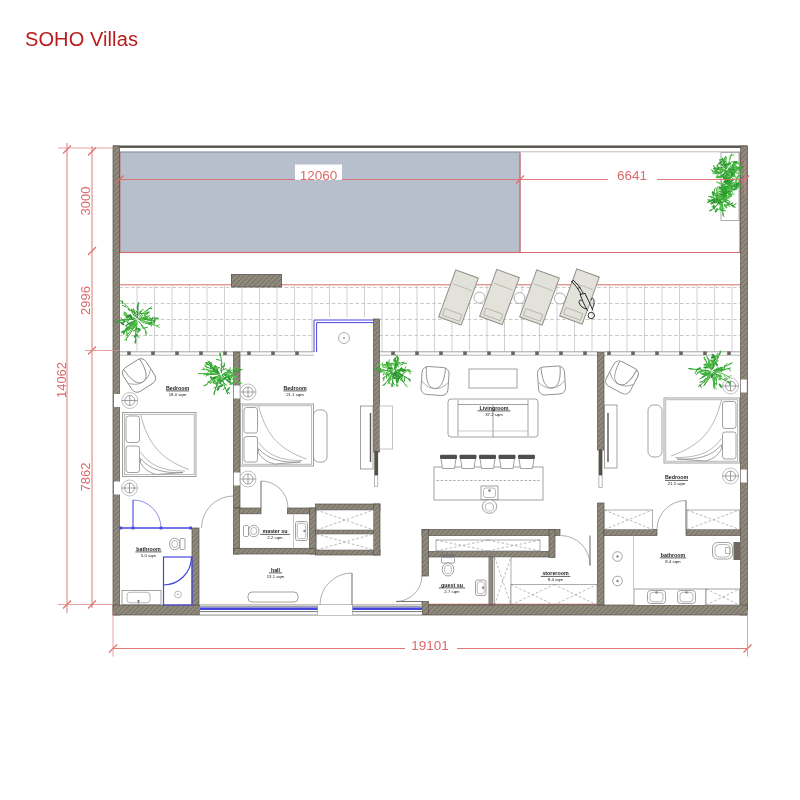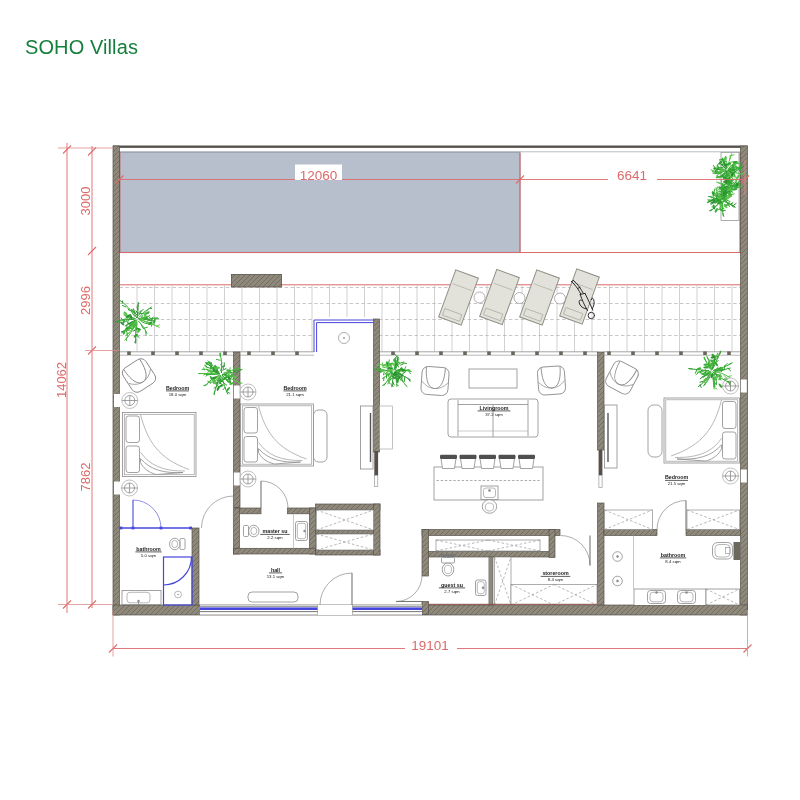--- a/index.html
+++ b/index.html
@@ -1,20 +1,20 @@
 <!DOCTYPE html>
 <html><head>
 <meta charset="utf-8">
 <style>
 html,body{margin:0;padding:0;background:#ffffff;width:800px;height:800px;overflow:hidden;font-family:"Liberation Sans",sans-serif;}
 </style>
 </head>
 <body>
 
-<div style="position:absolute;left:25px;top:36px;font-size:20px;color:#15803d;letter-spacing:0.1px;">SOHO Villas</div>
+<div style="position:absolute;left:25px;top:28px;font-size:20px;color:#b91c1c;letter-spacing:0.1px;">SOHO Villas</div>
 
 <svg width="800" height="800" viewBox="0 0 800 800" style="position:absolute;left:0;top:0;">
 <defs>
 <pattern id="hatch" width="5" height="5" patternUnits="userSpaceOnUse">
 <rect width="5" height="5" fill="#8f897c"></rect>
 <path d="M-1,6 L6,-1 M-1,11 L11,-1" stroke="#6e695d" stroke-width="0.9"></path>
 </pattern>
 </defs>
 
 <g>

